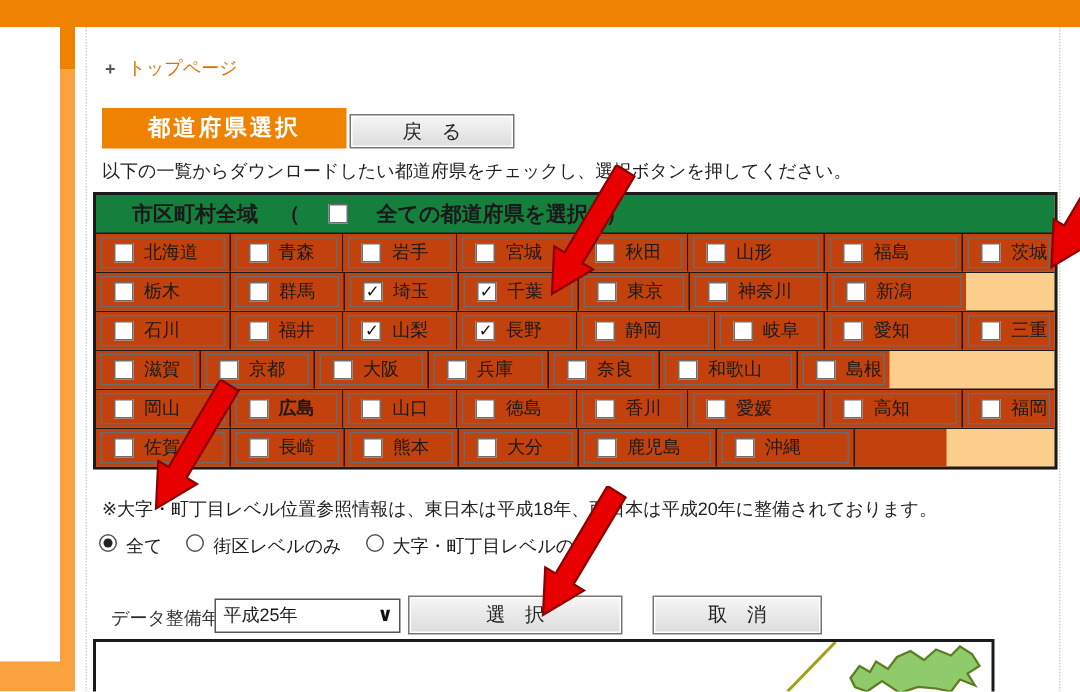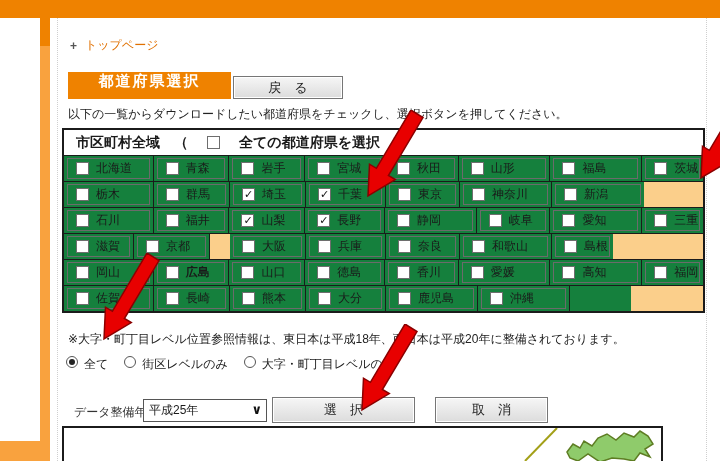--- a/index.html
+++ b/index.html
@@ -14,38 +14,38 @@
   #left-stripe-top { position:absolute; left:40px; top:18px; width:10px; height:28px; background:#EF8200; }
   #bottom-left-block { position:absolute; left:0; top:441px; width:40px; height:20px; background:#F9A23E; }
   #sep-left  { position:absolute; left:57px; top:18px; height:443px; border-left:1px dotted #cfcfcf; }
   #sep-right { position:absolute; left:706px; top:18px; height:443px; border-left:1px dotted #cfcfcf; }
   
   #top-link-row { position:absolute; left:70px; top:37px; display:flex; gap:8px; align-items:center; font-size:12px; }
   #top-link-plus { color:#555; font-weight:bold; }
   #top-link { color:#E07000; cursor:pointer; }
   
   #title-bar { position:absolute; left:68px; top:72px; width:163px; height:27px; background:#EF8200;
-               display:flex; align-items:flex-start; justify-content:center; }
+               display:flex; align-items:center; justify-content:center; }
   #title-bar span { color:#fff; font-weight:bold; font-size:15px; letter-spacing:2px; }
   .gbtn { background:linear-gradient(#f6f6f6,#dcdcdc); border:1px solid #767676;
           display:flex; align-items:center; justify-content:center; font-size:13px; cursor:pointer;
           box-shadow:inset 0 0 0 1px #ffffff; color:#222; }
   #back-btn { position:absolute; left:233px; top:76px; width:110px; height:23px; }
   
   #instruction { position:absolute; left:68px; top:106px; font-size:12px; color:#222; }
   
   #pref-table { position:absolute; left:62px; top:128px; width:643px; border:2px solid #1b1b1b; background:#FBCF8B; }
-  #pref-header { height:26px; background:#ffffff; border-bottom:1px solid #1b1b1b;
-                 display:flex; align-items:center; padding-left:12px; font-weight:bold; font-size:14px;gap:12px; }
+  #pref-header { height:26px; background:#15803d; border-bottom:1px solid #1b1b1b;
+                 display:flex; align-items:center; padding-left:24px; font-weight:bold; font-size:14px;gap:12px; }
   .cb { width:13px; height:13px; background:#fff; border:1px solid #6e6e6e; display:inline-flex;
         align-items:center; justify-content:center; font-size:11px; font-weight:bold; color:#111; flex:0 0 auto; }
   #pref-header .cb { margin:0 7px; }
   .prow { display:flex; border-bottom:1px solid #1b1b1b; }
   .prow:last-child { border-bottom:none; }
-  .pcell { height:25px; background:#15803d; border-right:1px solid #1b1b1b; padding:2px 3px; }
+  .pcell { height:25px; background:#c2410c; border-right:1px solid #1b1b1b; padding:2px 3px; }
   .pcell:last-child { border-right:none; }
   .pinner { height:100%; border:1px solid #6b6b6b; display:flex; align-items:center; gap:7px;
             padding-left:8px; font-size:12px; cursor:pointer; }
   
   #note { position:absolute; left:68px; top:331px; font-size:12px; color:#222; }
   #radio-row { position:absolute; left:66px; top:356px; display:flex; gap:16px; align-items:center; font-size:12px; }
   .ritem { display:flex; gap:6px; cursor:pointer; }
   .radio { width:12px; height:12px; border:1px solid #555; border-radius:50%; background:#fff;
            display:flex; align-items:center; justify-content:center; flex:0 0 auto; }
   .radio.sel::after { content:""; width:6px; height:6px; border-radius:50%; background:#222; }
@@ -247,21 +247,21 @@
             <span class="cb"></span>
             <span>滋賀</span>
           </div>
         </div>
         <div class="pcell" style="width: 76px;">
           <div class="pinner">
             <span class="cb"></span>
             <span>京都</span>
           </div>
         </div>
-        <div class="pcell" style="width: 76px; margin-left: 20px;">
+        <div class="pcell" style="width: 76px;">
           <div class="pinner">
             <span class="cb"></span>
             <span>大阪</span>
           </div>
         </div>
         <div class="pcell" style="width: 80px;">
           <div class="pinner">
             <span class="cb"></span>
             <span>兵庫</span>
           </div>

